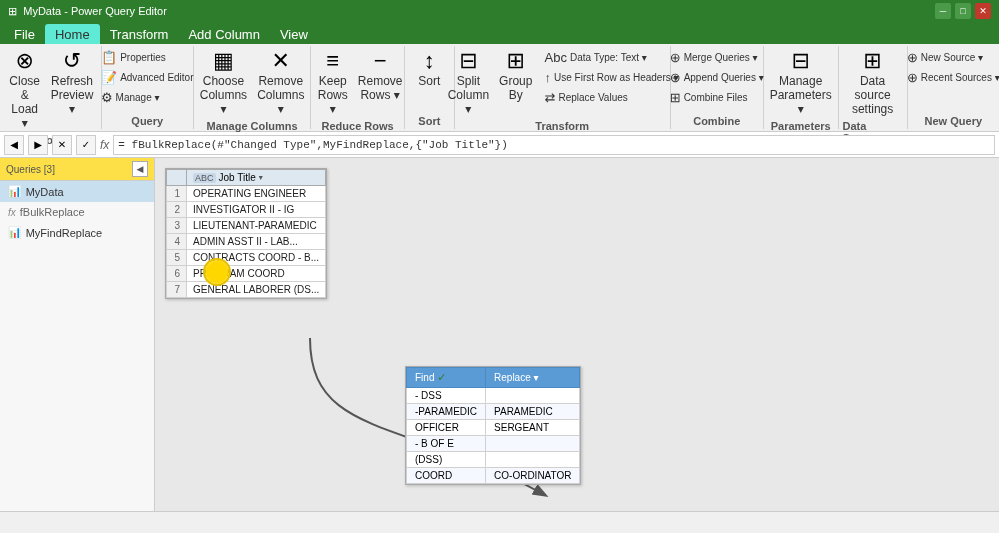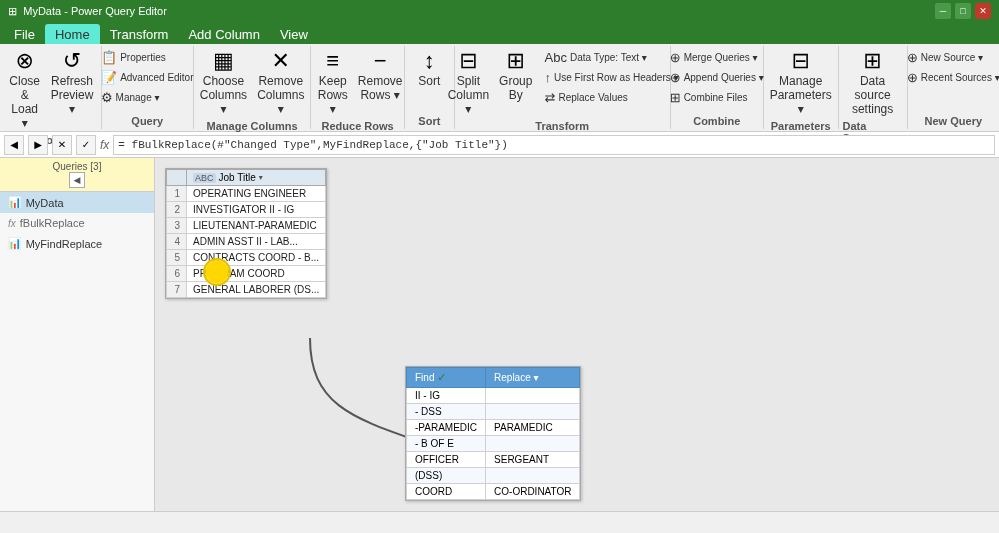--- a/index.html
+++ b/index.html
@@ -133,29 +133,28 @@
 
     
     .sidebar {
       width: 155px;
       background: #f7f7f7;
       border-right: 1px solid #ccc;
       display: flex;
       flex-direction: column;
     }
     .sidebar-header {
-      background: #fef9c3;
+      background: #fde047;
       padding: 3px 6px;
       font-size: 10px;
       color: #555;
       display: flex;
       align-items: center;
       justify-content: space-between;
       border-bottom: 1px solid #ccc;
-      flex-direction: column;
     }
     .sidebar-item {
       padding: 4px 8px;
       cursor: pointer;
       font-size: 11px;
       color: #333;
       display: flex;
       align-items: center;
       gap: 4px;
     }
@@ -558,39 +557,35 @@
               <span>Find</span>
               <span class="check-icon"> ✓</span>
             </th>
             <th>
               Replace
               <span>▾</span>
             </th>
           </tr>
         </thead>
         <tbody id="fr-table-body">
-        <tr>
-    <td>II - IG</td>
-    <td></td>
-  </tr>
             <tr>
     <td>- DSS</td>
     <td></td>
   </tr>
             <tr>
     <td>-PARAMEDIC</td>
     <td>PARAMEDIC</td>
   </tr>
             <tr>
+    <td>OFFICER</td>
+    <td>SERGEANT</td>
+  </tr>
+            <tr>
     <td>- B OF E</td>
     <td></td>
-  </tr>
-            <tr>
-    <td>OFFICER</td>
-    <td>SERGEANT</td>
   </tr>
             <tr>
     <td>(DSS)</td>
     <td></td>
   </tr>
             <tr>
     <td>COORD</td>
     <td>CO-ORDINATOR</td>
   </tr>
           </tbody>

